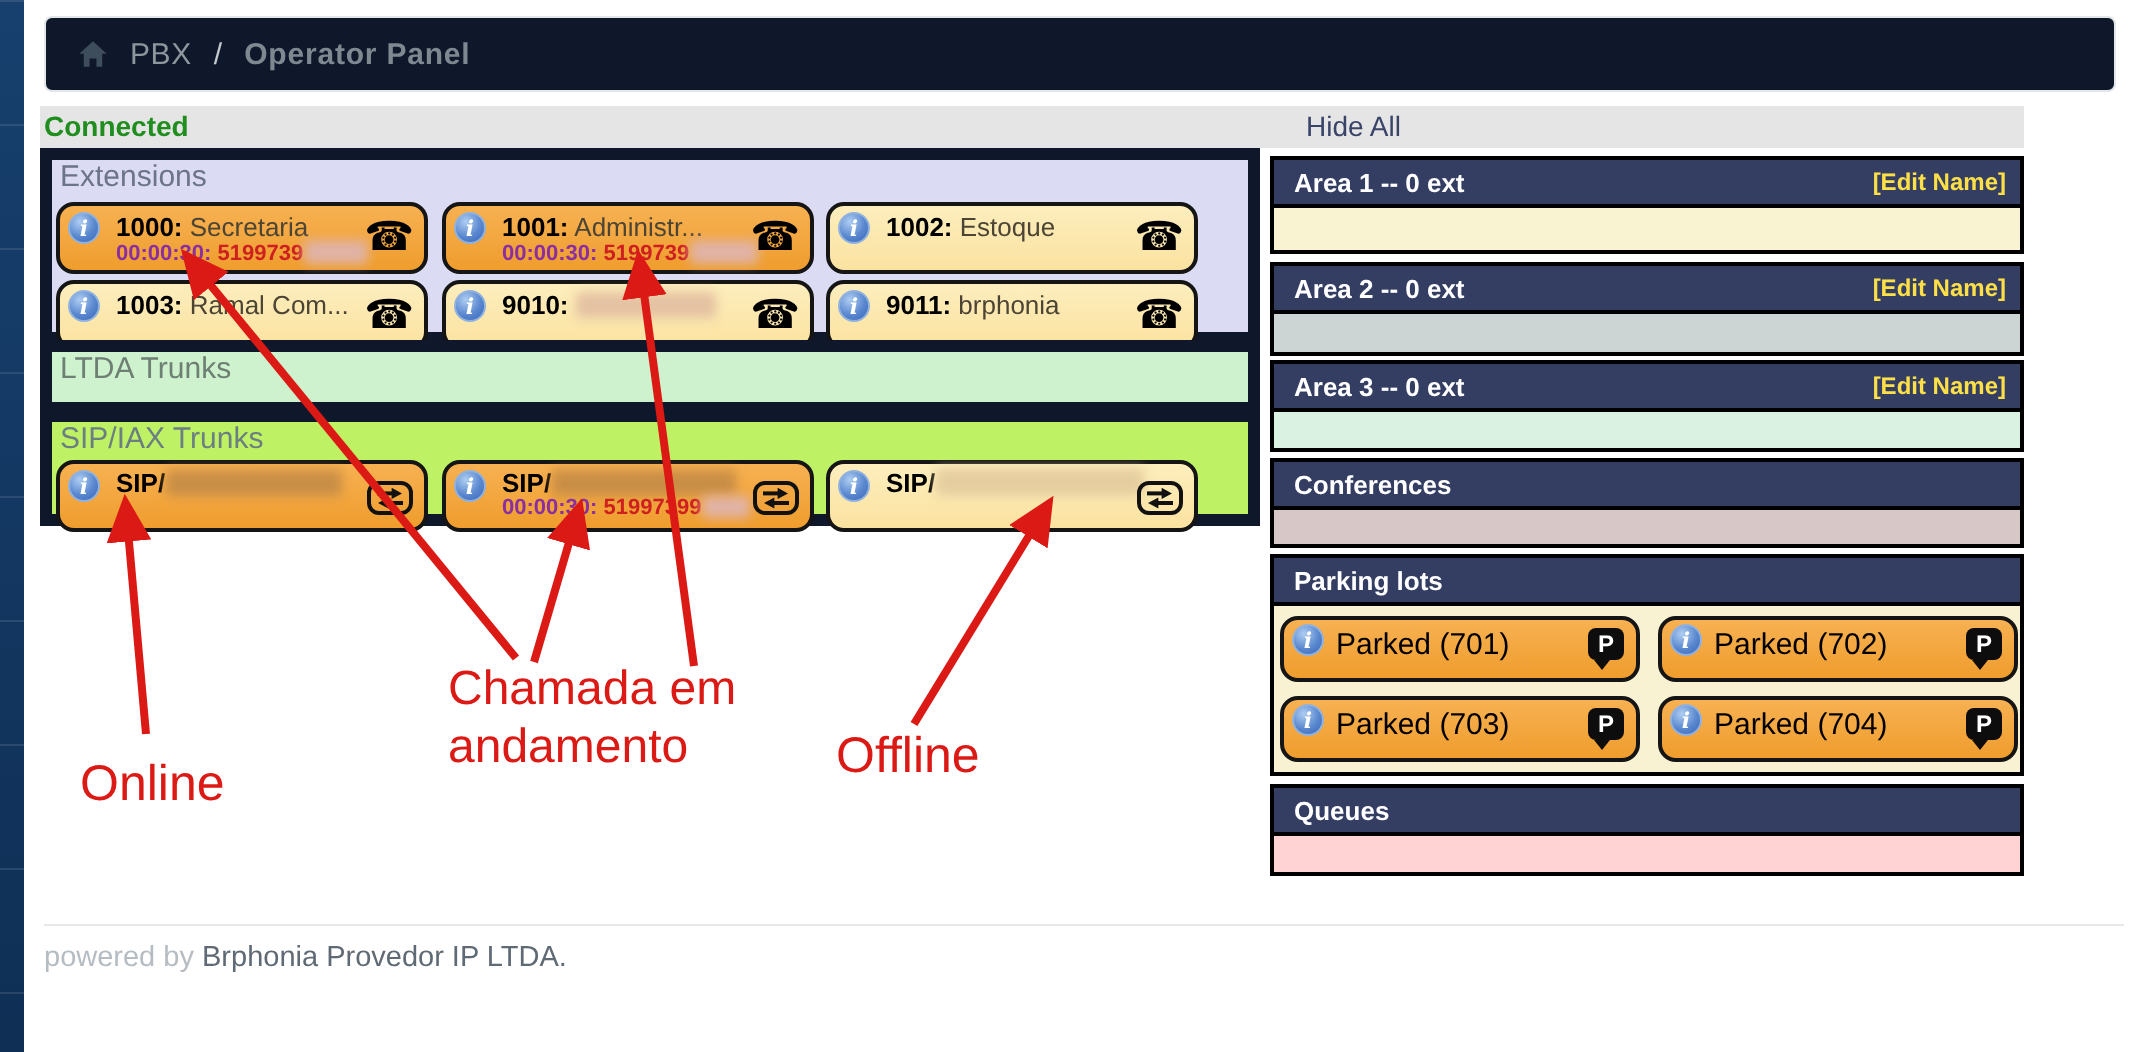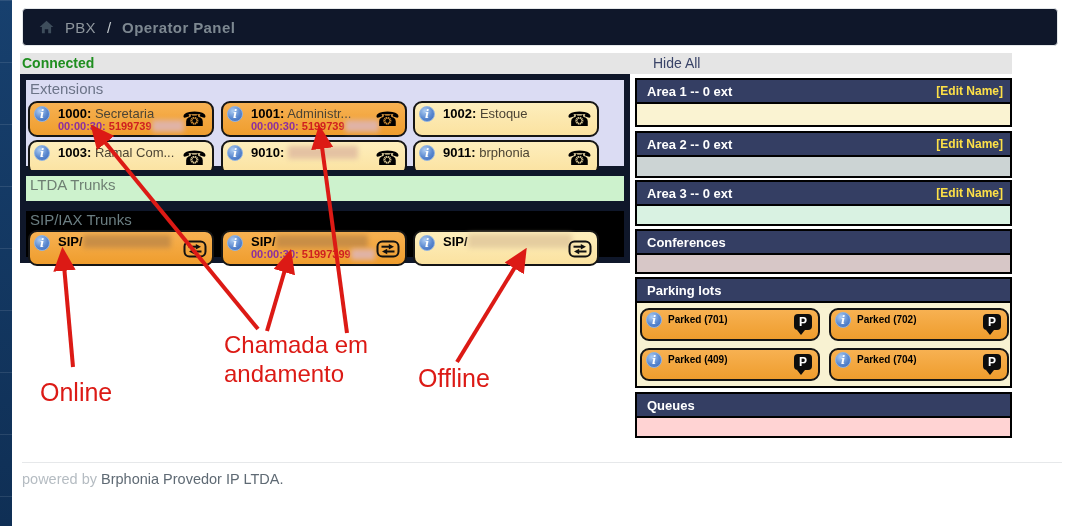--- a/index.html
+++ b/index.html
@@ -18,21 +18,21 @@
   .crumb .sep{color:#c3c9cd;}
   .crumb .cur{color:#7d8891;font-weight:bold;letter-spacing:.4px;}
   
   .statusbar{position:absolute;left:20px;top:53px;width:992px;height:21px;background:#e5e5e5;}
   .connected{position:absolute;left:2px;top:2px;font-size:14px;font-weight:bold;color:#1f8e1f;}
   .hideall{position:absolute;left:633px;top:2px;font-size:14px;color:#3a4468;cursor:pointer;}
   
   .lsec{position:absolute;left:20px;width:610px;box-sizing:border-box;border:6px solid #0f172a;}
   .sec-ext{top:74px;height:98px;background:#dbdcf3;}
   .sec-dahdi{top:170px;height:37px;background:#cdf2cd;}
-  .sec-sip{top:205px;height:58px;background:#000000;}
+  .sec-sip{top:205px;height:58px;background:#bef264;}
   .sec-title{position:absolute;left:4px;top:0px;font-size:15px;color:#6c7488;}
   .sec-dahdi .sec-title{color:#6e7f73;}
   .sec-sip .sec-title{color:#6b7e82;}
   
   .box{position:absolute;box-sizing:border-box;border:2px solid #151515;border-radius:9px;cursor:pointer;}
   .busy{background:linear-gradient(180deg,#f7b152 0%,#ef9d2d 100%);}
   .idle{background:linear-gradient(180deg,#fdeebd 0%,#fbe2a0 100%);}
   .info-ic{position:absolute;left:4px;top:3px;width:16px;height:16px;border-radius:50%;
     background:radial-gradient(circle at 35% 28%, #aecdf2 0%, #5a88cf 55%, #3a66b8 100%);
     border:1px solid #8fb2e0;color:#fff;font-family:"DejaVu Serif", serif;font-style:italic;
@@ -43,21 +43,21 @@
   .ct{color:#8b2fa0;} .cn{color:#cf2020;}
   .phone-ic{position:absolute;right:5px;top:0px;font-size:20px;line-height:32px;color:#000;}
   .blur{display:inline-block;filter:blur(2.6px);border-radius:2px;vertical-align:-2px;}
   .trunk-ic{position:absolute;right:5px;top:8px;}
   
   .rh{position:absolute;left:635px;width:377px;height:26px;box-sizing:border-box;border:2px solid #000;
     background:#343e63;color:#fff;font-size:13px;font-weight:bold;display:flex;align-items:center;
     justify-content:space-between;padding:0 7px 0 10px;}
   .rb{position:absolute;left:635px;width:377px;box-sizing:border-box;border:2px solid #000;}
   .edit{color:#fde047;font-weight:bold;font-size:12px;cursor:pointer;}
-  .parked-label{position:absolute;left:26px;top:4px;font-size:10px;font-weight:bold;color:#000;white-space:nowrap;}
+  .parked-label{position:absolute;left:26px;top:4px;font-size:15px;font-weight:normal;color:#000;white-space:nowrap;}
   .p-ic{position:absolute;right:6px;top:4px;width:18px;height:16px;background:#0d0d0d;border-radius:4px;
     color:#fff;font-weight:bold;font-size:12px;line-height:16px;text-align:center;}
   .p-ic::after{content:"";position:absolute;left:3px;top:100%;border-left:4px solid transparent;
     border-right:4px solid transparent;border-top:5px solid #0d0d0d;}
   
   .ann-svg{position:absolute;left:0;top:0;z-index:40;pointer-events:none;}
   .ann-label{position:absolute;z-index:41;color:#dc1a15;pointer-events:none;}
   .ann-online{left:40px;top:378px;font-size:25px;}
   .ann-chamada{left:224px;top:330px;font-size:24px;line-height:29px;}
   .ann-offline{left:418px;top:364px;font-size:25px;}
@@ -214,21 +214,21 @@
       <div class="parked-label">Parked (701)</div>
       <span class="p-ic">P</span>
     </div>
     <div class="box busy" style="left:192px;top:5px;width:180px;height:33px;">
       <span class="info-ic" style="top:2px;">i</span>
       <div class="parked-label">Parked (702)</div>
       <span class="p-ic">P</span>
     </div>
     <div class="box busy" style="left:3px;top:45px;width:180px;height:33px;">
       <span class="info-ic" style="top:2px;">i</span>
-      <div class="parked-label">Parked (409)</div>
+      <div class="parked-label">Parked (703)</div>
       <span class="p-ic">P</span>
     </div>
     <div class="box busy" style="left:192px;top:45px;width:180px;height:33px;">
       <span class="info-ic" style="top:2px;">i</span>
       <div class="parked-label">Parked (704)</div>
       <span class="p-ic">P</span>
     </div>
   </div>
 
   <div class="rh" style="top:392px;">

